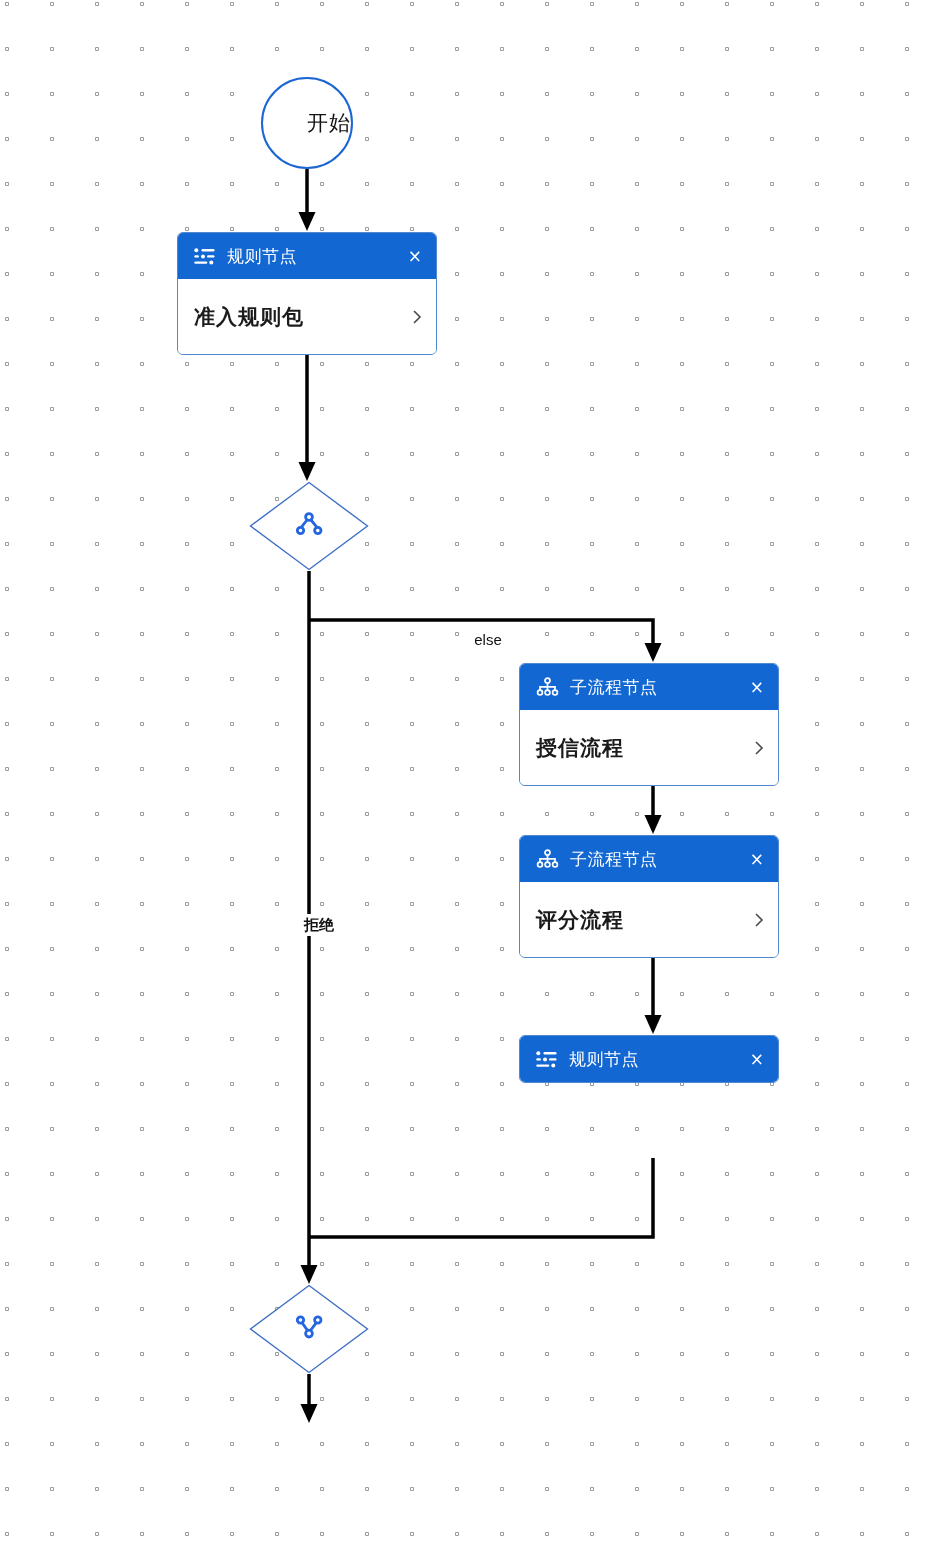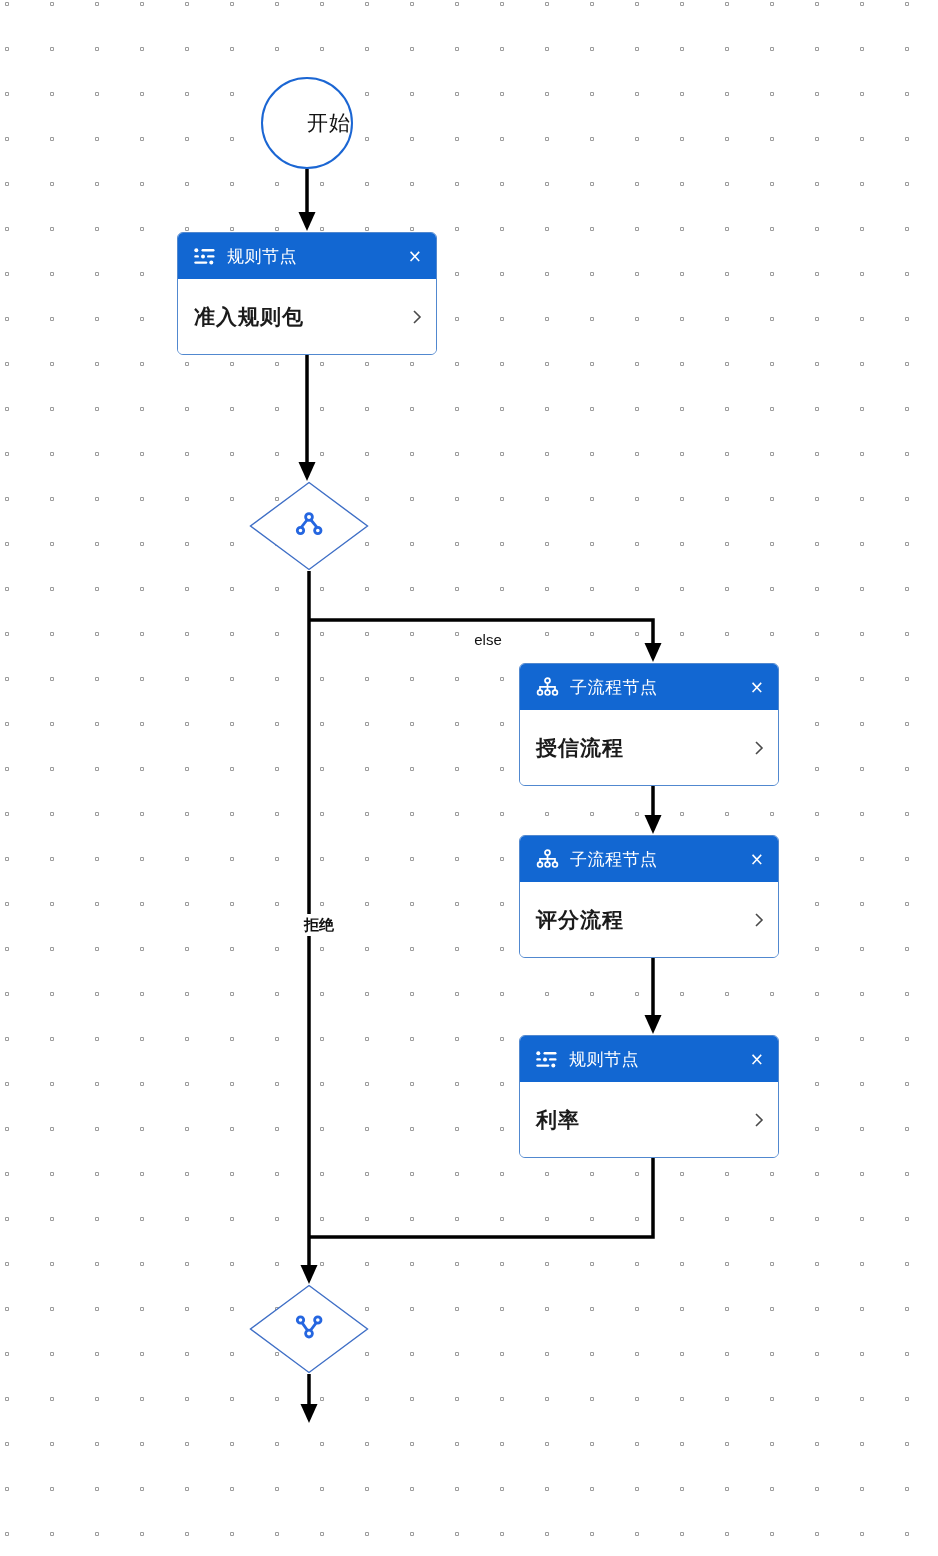--- a/index.html
+++ b/index.html
@@ -222,28 +222,20 @@
           <rect x="0.3" y="8.2" width="4.6" height="2.4" rx="1.2"></rect>
             <circle cx="9" cy="9.4" r="2"></circle>
             <rect x="13" y="8.2" width="7.5" height="2.4" rx="1.2"></rect>
           <rect x="0.3" y="14.4" width="13" height="2.4" rx="1.2"></rect>
             <circle cx="17.3" cy="15.6" r="2"></circle>
         </svg>
       </span>
       <span class="htitle">规则节点</span>
       <span class="close-btn">×</span>
     </div>
-    <div class="card-body">
-      <span class="btext">利率</span>
-      <span class="chev">
-        <svg width="10" height="16" viewBox="0 0 10 16" fill="none" stroke="#4a4a4a" stroke-width="1.6">
-          <polyline points="2,2 8,8 2,14"></polyline>
-        </svg>
-      </span>
-    </div>
   </div>
 
   <div class="diamond" style="left:249px;top:1284px;">
     <svg width="120" height="90" viewBox="0 0 120 90">
       <polygon points="60,1.5 118.5,45 60,88.5 1.5,45" fill="#ffffff" stroke="#3f6fc6" stroke-width="1.4"></polygon>
     </svg>
     <span class="dicon">
       <svg width="30" height="28" viewBox="0 0 30 28" fill="none" stroke="#2566e0" stroke-width="2.8" stroke-linecap="round">
         <circle cx="6.5" cy="7" r="3.2"></circle>
         <circle cx="23.8" cy="7" r="3.2"></circle>

